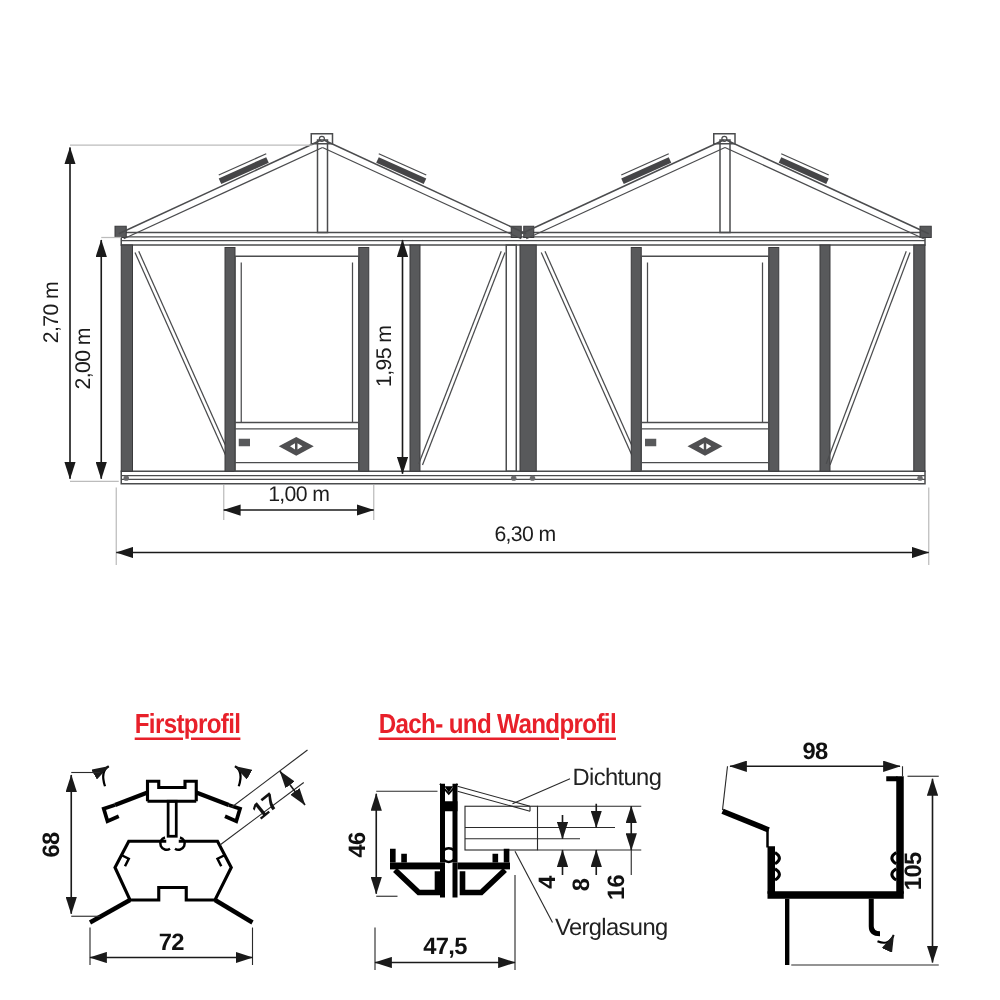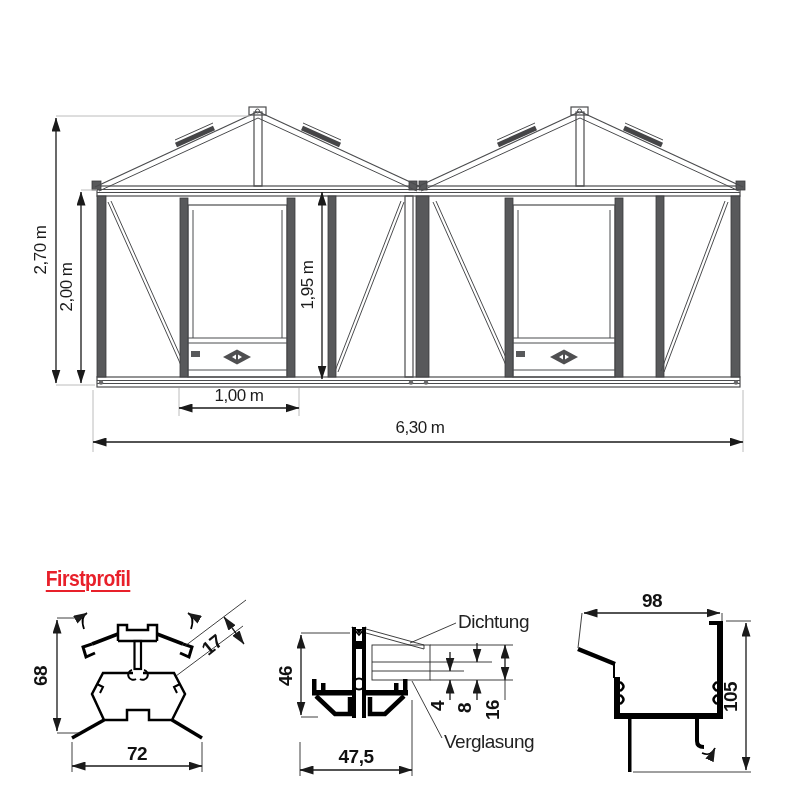--- a/index.html
+++ b/index.html
@@ -3,21 +3,21 @@
 <meta charset="utf-8">
 <style>
   html,body{margin:0;padding:0;background:#fff;}
   .page{position:relative;width:800px;height:800px;background:#fff;overflow:hidden;
         font-family:"Liberation Sans",sans-serif;}
   svg{position:absolute;overflow:visible;}
   #elev{left:0;top:0;}
   #prof-first{left:30px;top:595px;}
   #prof-dach{left:280px;top:595px;}
   #prof-trauf{left:550px;top:590px;}
-  .heading{position:absolute;width:220px;color:#e8202a;
+  .heading{position:absolute;width:220px;text-align:center;color:#e8202a;
            font-size:22px;font-weight:700;letter-spacing:-0.6px;}
   .heading span{display:inline-block;transform:scaleX(0.88);transform-origin:center;
                 text-decoration:underline;text-underline-offset:4px;text-decoration-thickness:1.5px;}
   #h-first{left:40px;top:566px;}
   #h-dach{left:288px;top:566px;}
   #h-trauf{left:550px;top:566px;}
   
   .st{stroke:#4b4c4e;stroke-width:1.2;fill:none;}
   .stth{stroke:#4b4c4e;stroke-width:1;fill:none;}
   .post{fill:#58595b;stroke:#3a3a3c;stroke-width:0.8;}
@@ -159,20 +159,23 @@
       <text class="dim" x="72" y="287" text-anchor="middle" transform="rotate(-90 72 287)">2,00 m</text>
       <text class="dim" x="313" y="285" text-anchor="middle" transform="rotate(-90 313 285)">1,95 m</text>
       <text class="dim" x="239" y="401" text-anchor="middle">1,00 m</text>
       <text class="dim" x="420" y="433" text-anchor="middle">6,30 m</text>
     </g>
   </svg>
 
   <div class="heading" id="h-first">
     <span>Firstprofil</span>
   </div>
+  <div class="heading" id="h-dach">
+    <span>Dach- und Wandprofil</span>
+  </div>
 
   <svg id="prof-first" width="220" height="200" viewBox="30 595 220 200">
     <defs>
       <marker id="aeF" markerWidth="14" markerHeight="9" refX="13.5" refY="4.5" orient="auto" markerUnits="userSpaceOnUse">
           <path d="M0,0 L14,4.5 L0,9 Z" fill="#1a1a1a"></path>
         </marker>
       <marker id="asF" markerWidth="14" markerHeight="9" refX="13.5" refY="4.5" orient="auto-start-reverse" markerUnits="userSpaceOnUse">
           <path d="M0,0 L14,4.5 L0,9 Z" fill="#1a1a1a"></path>
         </marker>
     </defs>

